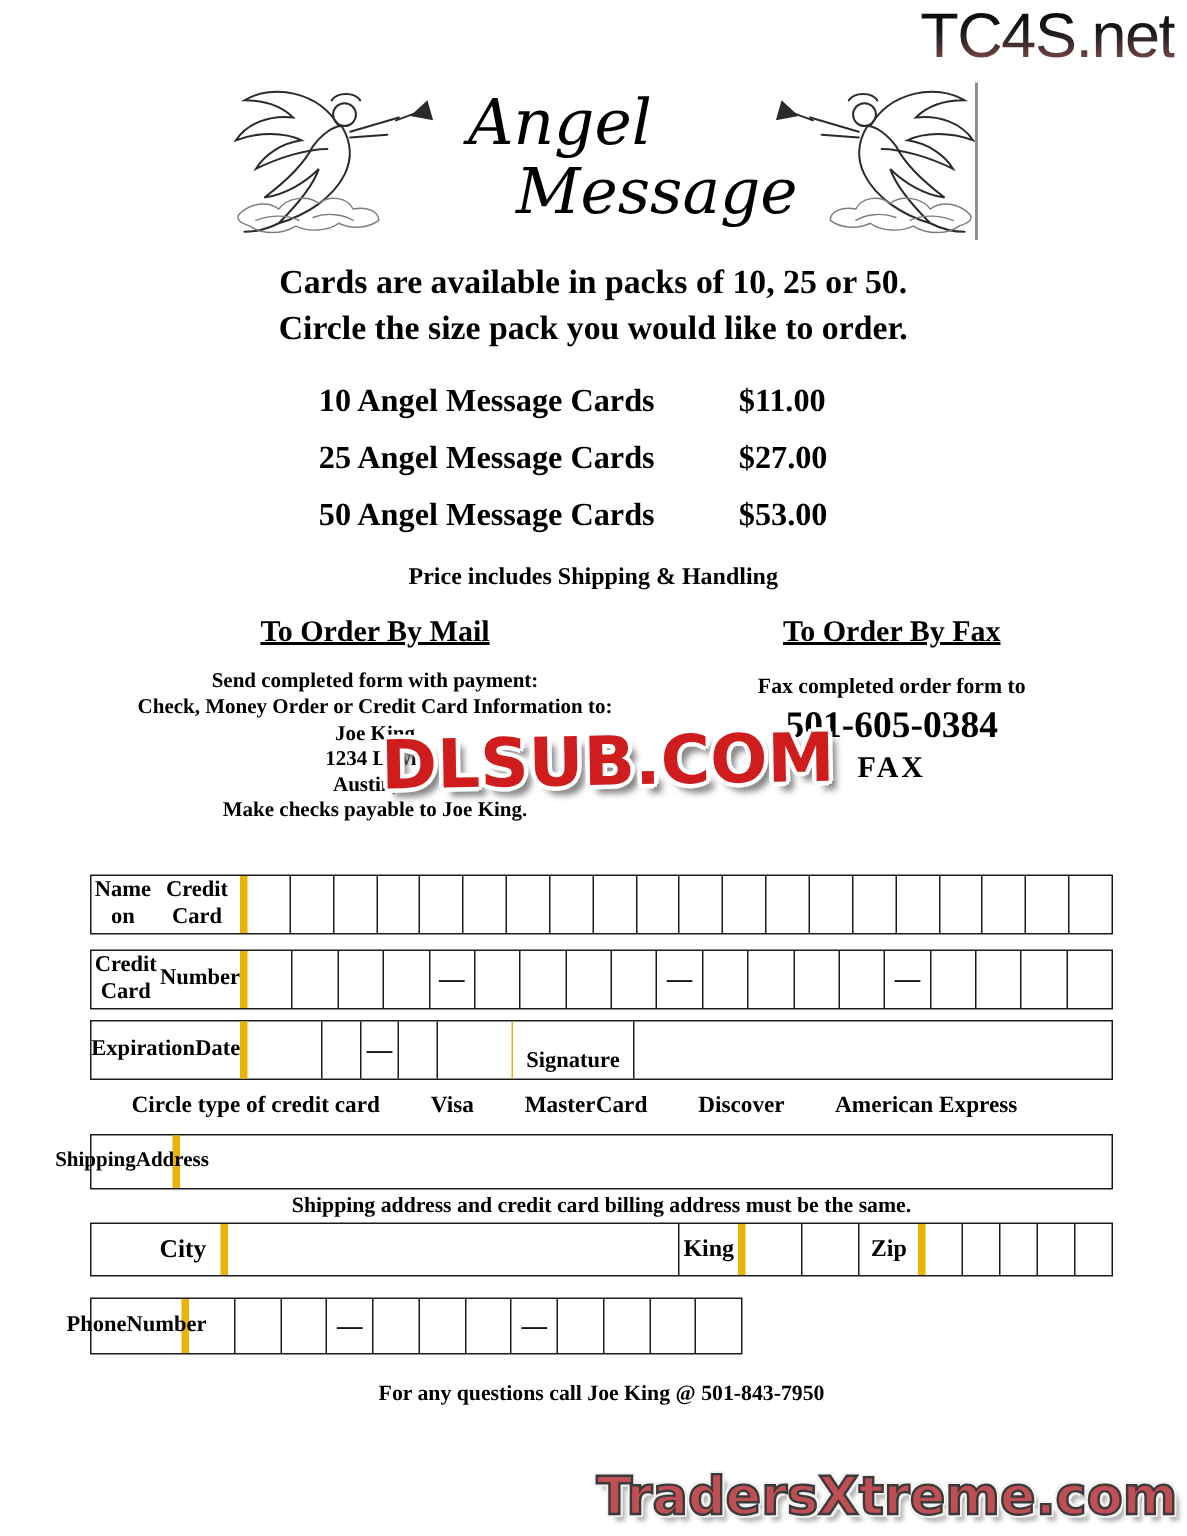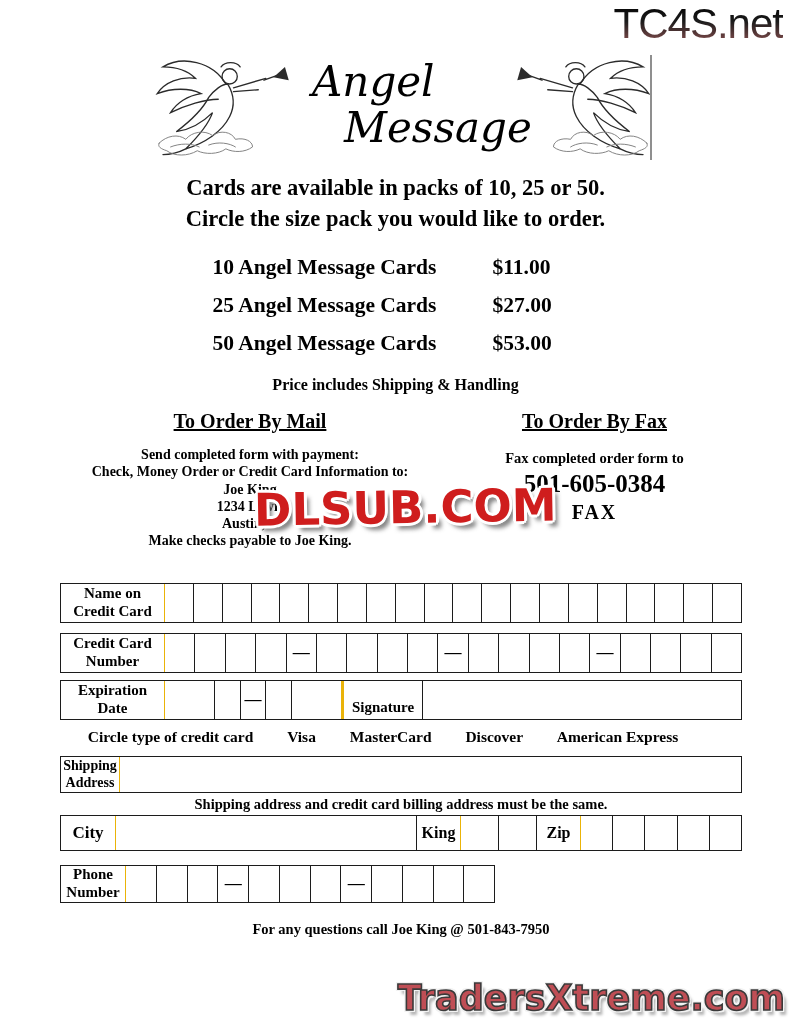--- a/index.html
+++ b/index.html
@@ -47,45 +47,45 @@
   
   #watermark{position:absolute;top:481px;left:254px;z-index:6;font-family:"DejaVu Sans",sans-serif;
     font-weight:bold;font-size:45px;letter-spacing:0px;color:#cf1d1d;transform:rotate(-1deg);
     text-shadow:-2px -2px 0 #fff,2px -2px 0 #fff,-2px 2px 0 #fff,2px 2px 0 #fff,
                 0 -3px 0 #fff,0 3px 0 #fff,-3px 0 0 #fff,3px 0 0 #fff,
                 5px 6px 4px rgba(110,110,110,.85);}
 
   
   #form{position:absolute;top:583px;left:60px;width:682px;}
   .row{display:flex;border:1px solid #1c1c1c;background:#fff;box-sizing:border-box;}
-  .label{display:flex;flex-direction:column;justify-content:center;align-items:center;
-         font-weight:bold;line-height:1.18;border-right:1px solid #eab308;box-sizing:border-box;
+  .label{display:flex;flex-direction:row;justify-content:center;align-items:center;
+         font-weight:bold;line-height:1.18;border-right:5px solid #eab308;box-sizing:border-box;
          text-align:center;}
   .bl{border-left:1px solid #1c1c1c;}
   .cells{display:flex;}
   .cell{flex:1;display:flex;align-items:center;justify-content:center;
         font-weight:bold;font-size:17px;box-sizing:border-box;}
   .cell + .cell{border-left:1px solid #1c1c1c;}
   .box{flex:1;}
 
   #row-name{height:40px;}            #row-name .label{width:104px;font-size:15px;}
   #row-name .cells{flex:1;}
   #row-card{height:40px;margin-top:10px;} #row-card .label{width:104px;font-size:15px;}
   #row-card .cells{flex:1;}
   #row-exp{height:40px;margin-top:7px;gap:24px;}   #row-exp .label{width:104px;font-size:15px;}
   #row-exp .cells{width:128px;}
   #sig-label{width:82px;display:flex;align-items:flex-end;justify-content:center;
              padding-bottom:3px;font-weight:bold;font-size:15px;box-sizing:border-box;
-             border-left:3px solid #eab308;border-right:1px solid #1c1c1c;}
+             border-left:1px solid #eab308;border-right:1px solid #1c1c1c;}
   #card-types{margin-top:8px;height:22px;text-align:center;font-weight:bold;font-size:15.5px;
               padding-right:36px;}
   .card-type-option{margin-left:30px;}
   #row-shipping{height:37px;margin-top:6px;} #row-shipping .label{width:59px;font-size:14px;align-items:center;}
   #shipping-note{margin-top:3px;height:16px;text-align:center;font-weight:bold;font-size:14.5px;}
-  #row-city{height:36px;margin-top:3px;}
+  #row-city{height:36px;margin-top:3px;padding-left:36px;}
   #city-label{width:55px;font-size:17px;}
   #city-box{flex:0 0 300px;}
   #state-label{width:45px;font-size:16px;}
   #state-cells{width:75px;}
   #zip-label{width:45px;font-size:16px;}
   #zip-cells{flex:1;}
   #row-phone{height:38px;margin-top:14px;width:435px;}
   #row-phone .label{width:65px;font-size:15px;}
   #row-phone .cells{flex:1;}
   #questions{margin-top:18px;text-align:center;font-weight:bold;font-size:14.5px;}

